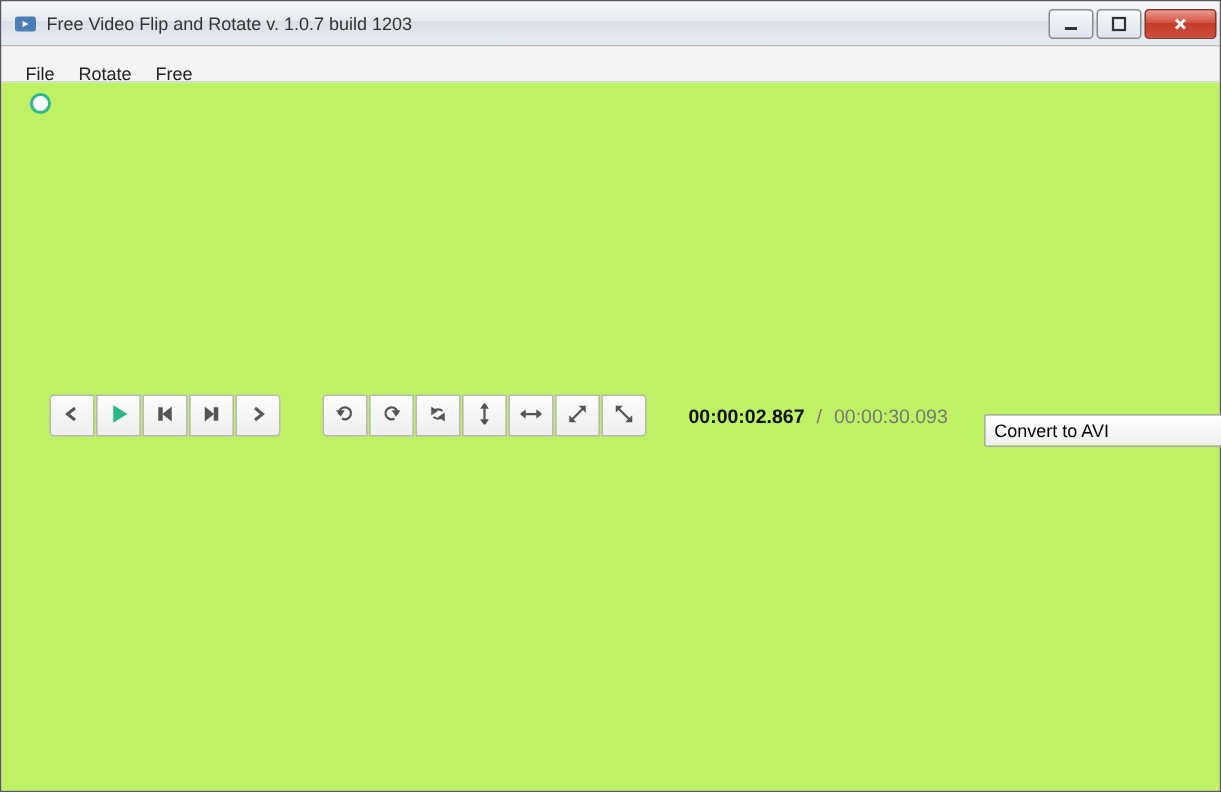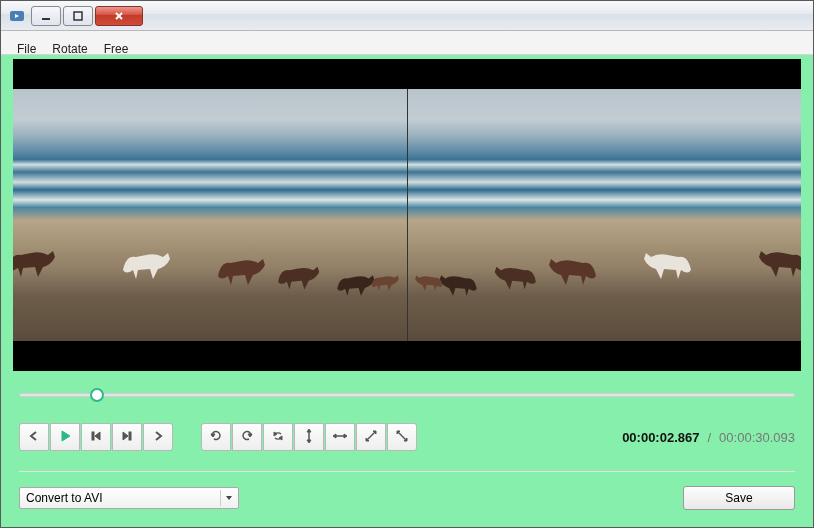--- a/index.html
+++ b/index.html
@@ -72,23 +72,23 @@
     .menu-spacer { flex: 1; }
     .site-link {
       color: #1a4fb3;
       text-decoration: underline;
       cursor: pointer;
       padding-right: 4px;
     }
     
     .content {
       flex: 1;
-      background: #86efac;
-      display: flex;
-      flex-direction: column;
+      background: #bef264;
+      display: flex;
+      flex-direction: row;
       padding: 4px 12px 12px 12px;
     }
     
     .video-area {
       height: 312px;
       background: #000;
       display: flex;
       margin-bottom: 14px;
       overflow: hidden;
       position: relative;
@@ -239,20 +239,21 @@
 
 <div class="window">
 
   <div class="titlebar">
     <span class="app-icon">
       <svg viewBox="0 0 16 16">
           <rect x="1" y="3" width="14" height="10" rx="2" fill="#4a7fb5"></rect>
           <polygon points="6,6 6,10 10,8" fill="#fff"></polygon>
         </svg>
     </span>
+    <span class="title-text">Free Video Flip and Rotate v. 1.0.7 build 1203</span>
     <div class="win-controls">
       <div class="win-btn">
         <svg viewBox="0 0 12 12">
             <line x1="2" y1="9" x2="10" y2="9" stroke="#333" stroke-width="2"></line>
           </svg>
       </div>
       <div class="win-btn">
         <svg viewBox="0 0 12 12">
             <rect x="2" y="2" width="8" height="8" fill="none" stroke="#333" stroke-width="1.5"></rect>
           </svg>

